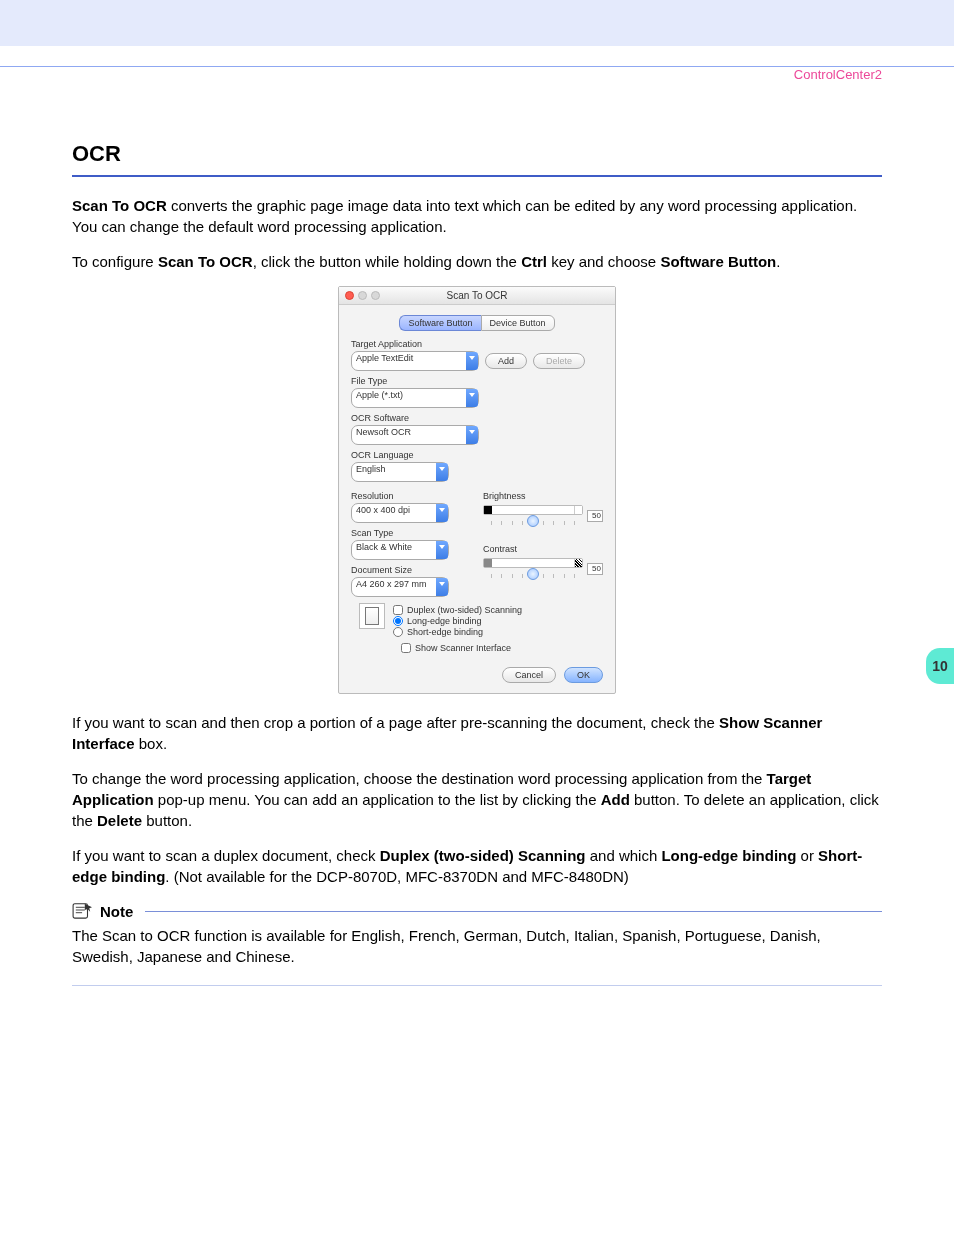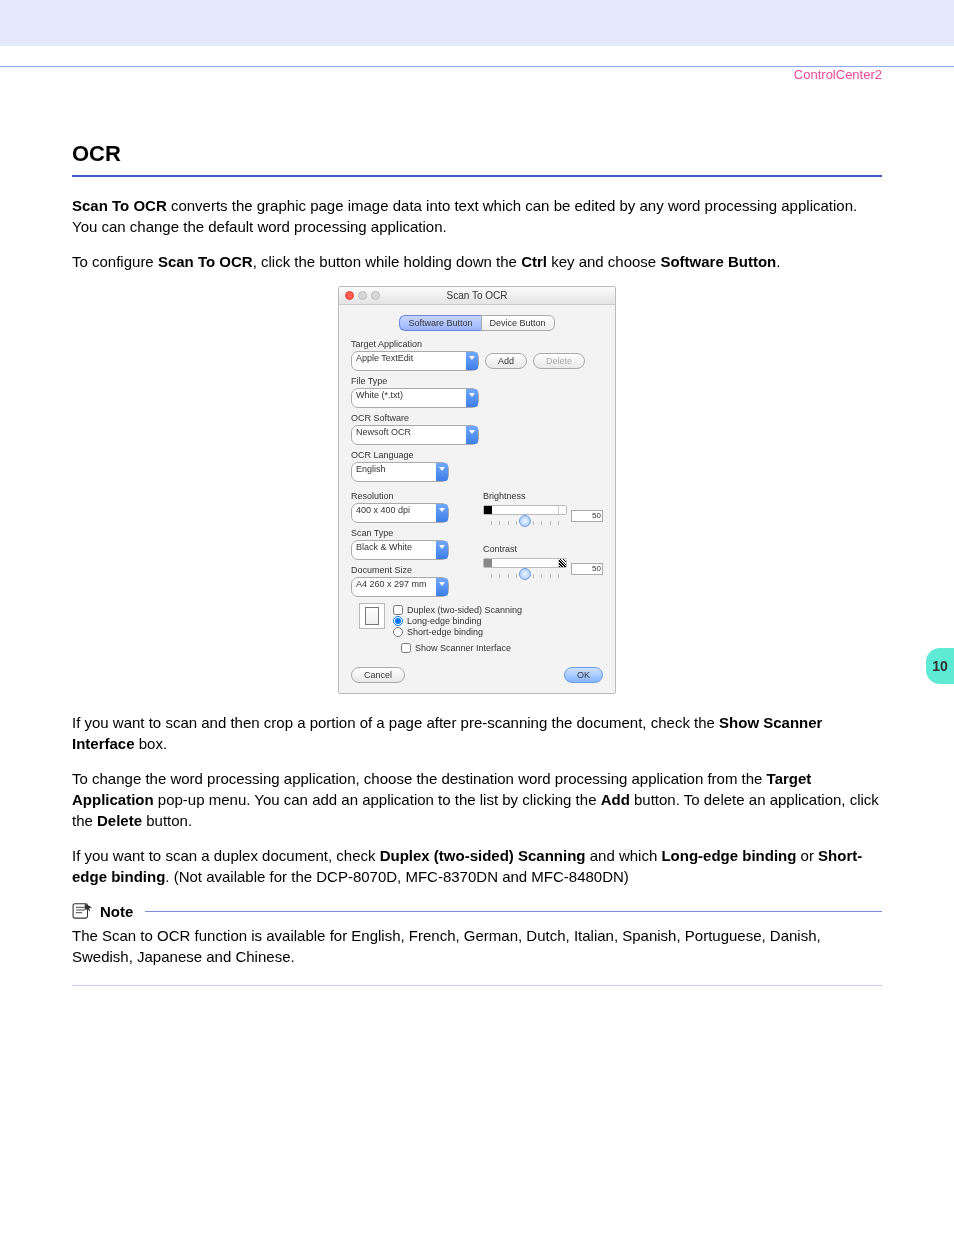--- a/index.html
+++ b/index.html
@@ -37,30 +37,30 @@
   .btn.primary { background: linear-gradient(#cfe3ff,#86b4ff); border-color: #6b9be0; }
   .twocol { display: flex; gap: 12px; margin-top: 4px; }
   .col { flex: 1; }
   .slider { margin-top: 4px; }
   .sbar { height: 10px; background: #fff; border: 1px solid #bbb; border-radius: 2px; position: relative; }
   .sbar .bk { position: absolute; left: 0; top: 0; width: 8px; height: 100%; background: #000; }
   .sbar .wt { position: absolute; right: 0; top: 0; width: 8px; height: 100%; background: #fff; border-left: 1px solid #ccc; }
   .ticks { display: flex; justify-content: space-between; padding: 0 8px; align-items: center; margin-top: 3px; position: relative; height: 10px; }
   .ticks span { width: 1px; height: 4px; background: #bbb; }
   .knob { width: 12px; height: 12px; border-radius: 50%; background: radial-gradient(#eaf4ff,#9fc5ff); border: 1px solid #6b9be0; position: absolute; left: 50%; top: -3px; transform: translateX(-50%); }
-  .valbox { width: 32px; height: 12px; border: 1px solid #aaa; background: #fff; font-size: 8px; text-align: right; padding-right: 1px; line-height: 10px; }
+  .valbox { width: 16px; height: 12px; border: 1px solid #aaa; background: #fff; font-size: 8px; text-align: right; padding-right: 1px; line-height: 10px; }
   .sliderrow { display: flex; align-items: center; gap: 4px; }
   .chk { display: flex; align-items: center; gap: 4px; font-size: 9px; margin-top: 2px; }
   .chk input { width: 10px; height: 10px; }
   .rad { display: flex; align-items: center; gap: 4px; font-size: 9px; margin-top: 1px; }
   .rad input { width: 10px; height: 10px; }
   .dup-block { display: flex; gap: 8px; margin-top: 6px; align-items: flex-start; padding-left: 8px; }
   .dup-icon { width: 26px; height: 26px; border: 1px solid #bbb; background: #fff; display: flex; align-items: center; justify-content: center; }
   .dup-icon .inner { width: 14px; height: 18px; border: 1px solid #777; background: linear-gradient(#fff,#eee); }
-  .dlg-foot { display: flex; justify-content: space-between; gap: 8px; padding: 6px 12px 10px; }
+  .dlg-foot { display: flex; justify-content: flex-end; gap: 8px; padding: 6px 12px 10px; }
   .restore { padding: 6px 12px 0 12px; }
 
   .side-tab { position: absolute; right: 0; top: 648px; width: 28px; height: 36px; background: #5eead4; border-radius: 14px 0 0 14px; display: flex; align-items: center; justify-content: center; font-size: 14px; font-weight: bold; color: #333; }
 
   .note-head { display: flex; align-items: center; gap: 6px; margin-top: 4px; margin-bottom: 2px; }
   .note-icon svg { width: 22px; height: 18px; }
   .note-title { font-weight: bold; font-size: 15px; }
   .note-rule { flex: 1; height: 1px; background: #7a8fd8; margin-left: 6px; }
   .note-end { height: 1px; background: #c2cdee; margin-top: 18px; }
 </style>
@@ -105,21 +105,21 @@
 
         <div class="lbl">Target Application</div>
         <div class="row">
           <div class="sel" style="width:128px">Apple TextEdit</div>
           <div class="btn">Add</div>
           <div class="btn disabled">Delete</div>
         </div>
 
         <div class="lbl">File Type</div>
         <div class="row">
-            <div class="sel" style="width:128px">White (*.txt)</div>
+            <div class="sel" style="width:128px">Apple (*.txt)</div>
           </div>
 
         <div class="lbl">OCR Software</div>
         <div class="row">
             <div class="sel" style="width:128px">Newsoft OCR</div>
           </div>
 
         <div class="lbl">OCR Language</div>
         <div class="row">
             <div class="sel" style="width:98px">English</div>

